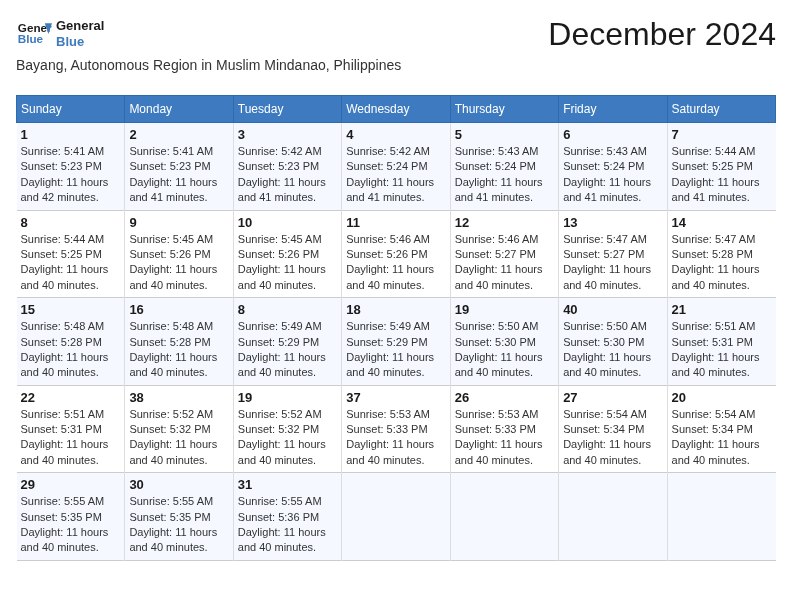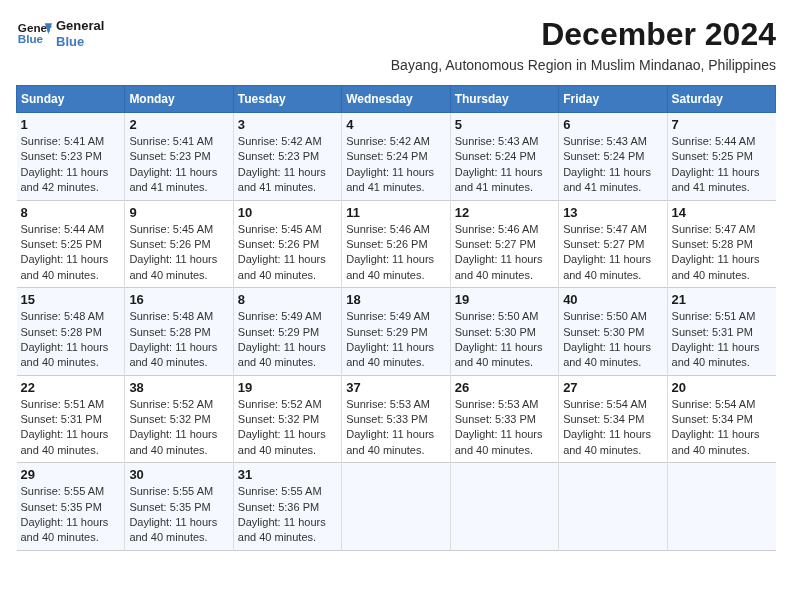--- a/index.html
+++ b/index.html
@@ -26,42 +26,42 @@
       font-weight: bold;
       color: #1a1a1a;
       line-height: 1.2;
     }
     .logo-icon {
       width: 36px;
       height: 36px;
     }
     .month-title {
       font-size: 32px;
-      font-weight: bold;
+      font-weight: normal;
       color: #1a1a1a;
       text-align: right;
     }
     .subtitle {
-      text-align: right;
+      text-align: left;
       font-size: 14px;
       color: #333;
-      margin-bottom: 12px;
+      margin-bottom: 22px;
     }
     table {
       width: 100%;
       border-collapse: collapse;
       font-size: 10px;
     }
     thead tr th {
       background-color: #3d7abf;
       color: #fff;
       padding: 6px 4px;
       text-align: left;
       font-size: 12px;
-      font-weight: bold;
+      font-weight: normal;
       border: 1px solid #2e6aad;
     }
     tbody tr {
       border-bottom: 1px solid #ccc;
     }
     tbody tr:nth-child(odd) {
       background-color: #f5f8ff;
     }
     tbody tr:nth-child(even) {
       background-color: #ffffff;

